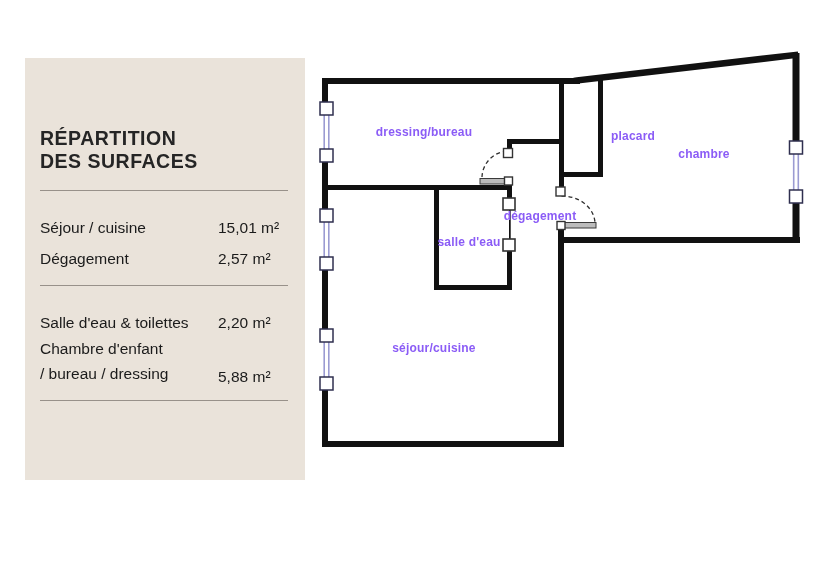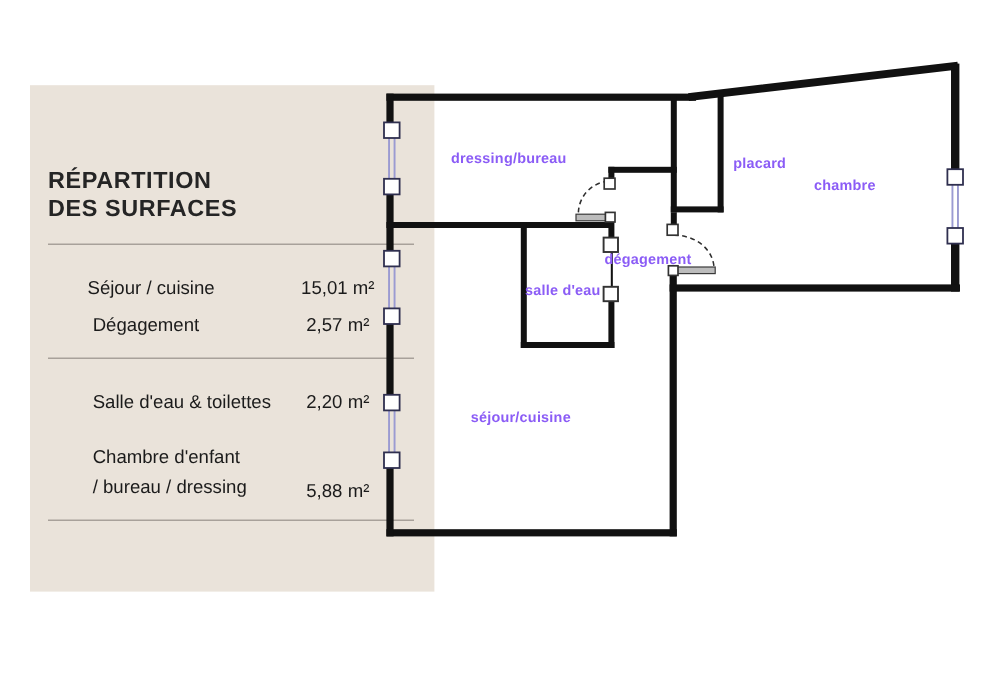--- a/index.html
+++ b/index.html
@@ -3,39 +3,39 @@
 <meta charset="utf-8">
 <style>
   html,body { margin:0; padding:0; }
   .screen {
     position:relative; width:820px; height:576px;
     background:#ffffff; overflow:hidden;
     font-family:"Liberation Sans", sans-serif;
   }
   
   .panel {
-    position:absolute; left:25px; top:71px; width:337px; height:422px;
+    position:absolute; left:25px; top:58px; width:280px; height:422px;
     background:#eae3da; box-sizing:border-box; padding:0 17px 12px 15px;
     color:#1b1b1b;
   }
   .panel-title {
     margin:69px 0 0 0; font-size:19.5px; font-weight:600;
     letter-spacing:.5px; line-height:23px; color:#252525;
   }
   .divider { height:1px; background:#98918a; }
   .d1 { margin-top:17px; }
   .d2 { margin-top:17px; }
   .d3 { margin-top:14px; }
-  .prow { display:flex; font-size:15.5px; line-height:18px;justify-content:center; }
+  .prow { display:flex; font-size:15.5px; line-height:18px; }
   .plabel { flex:0 0 178px; }
   .pvalue { white-space:nowrap; }
   .r1 { margin-top:28px; }
   .r2 { margin-top:13px; }
   .r3 { margin-top:28px; }
-  .r4 { margin-top:24px; align-items:flex-end; }
+  .r4 { margin-top:4px; align-items:flex-end; }
   .r4 .plabel { line-height:25px; }
   .r5 { margin-top:13px; }
   
   .plan-svg { position:absolute; left:0; top:0; }
   .room-label {
     position:absolute; transform:translate(-50%,-50%);
     font-size:12px; font-weight:700; color:#8b5cf6; white-space:nowrap;
     letter-spacing:.2px;
   }
   .lbl-dressing { left:424px; top:132px; }

